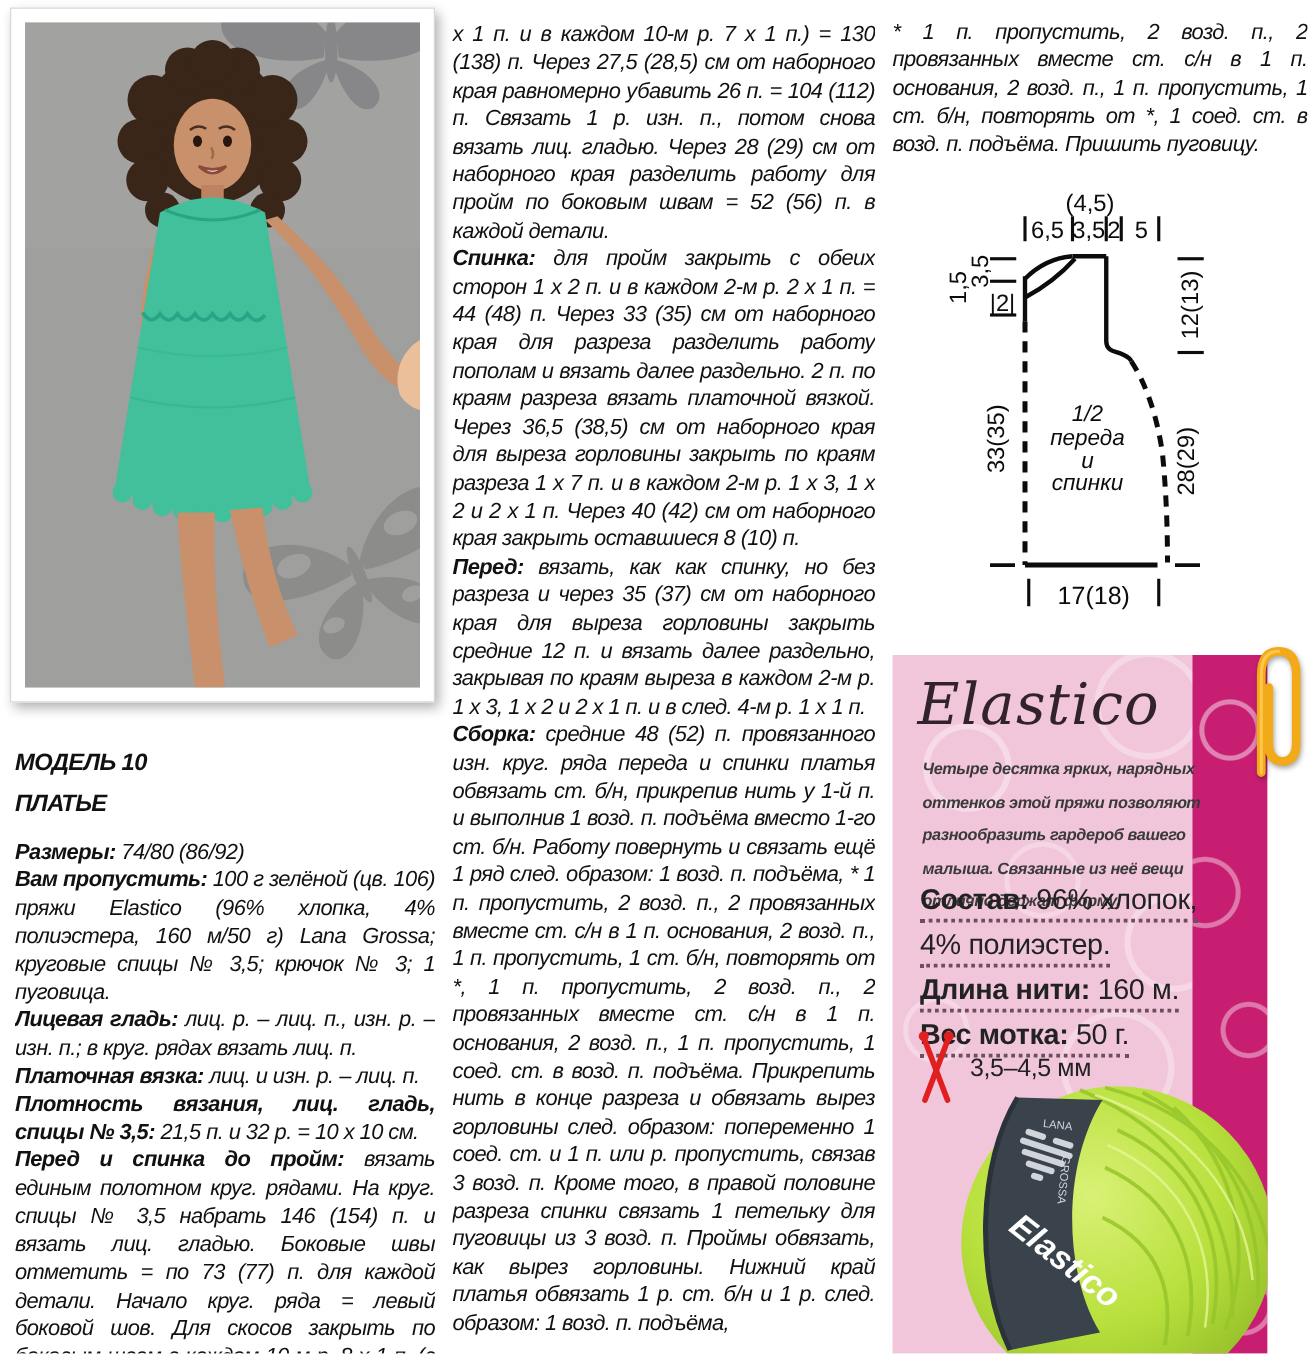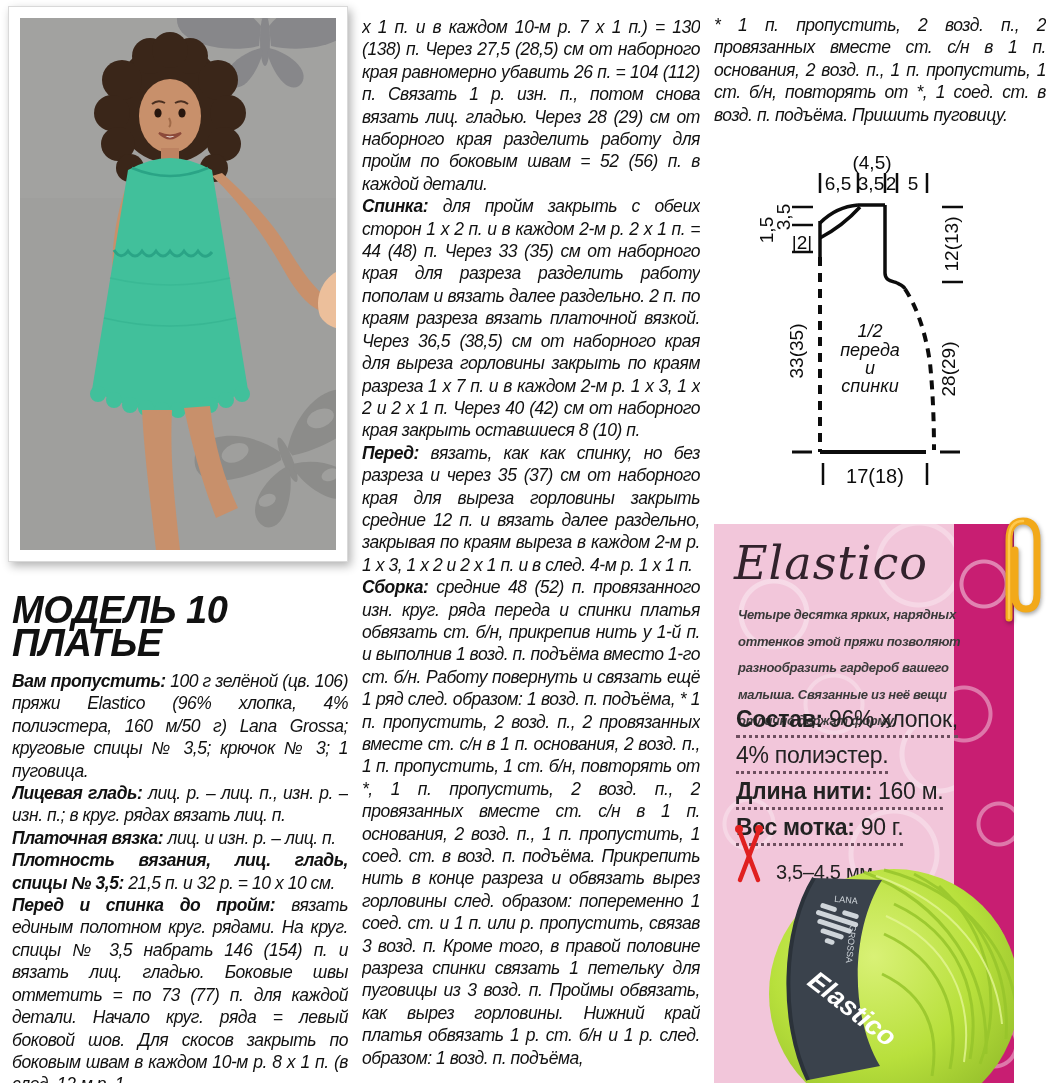--- a/index.html
+++ b/index.html
@@ -9,21 +9,21 @@
   .photo-frame{position:absolute;left:8px;top:6px;width:338px;height:554px;background:#fff;
         border:1px solid #d9d9d9;box-shadow:3px 4px 9px rgba(0,0,0,.3);}
   .photo-inner{position:absolute;left:11px;top:11px;right:11px;bottom:11px;background:#9f9f9d;overflow:hidden;}
   
   .col{position:absolute;text-align:justify;font-size:17.5px;line-height:22.4px;letter-spacing:-.45px;overflow:hidden;font-style:italic;}
   .col p{margin:0;}
   .col b{font-weight:bold;}
   #col-left{left:12px;top:594px;width:336px;height:489px;}
   #col-mid{left:362px;top:16px;width:338px;height:1067px;}
   #col-right{left:714px;top:14px;width:332px;height:122px;}
-  .doc-title{font-size:38px;line-height:33px;font-weight:bold;letter-spacing:-.5px;margin:0 0 10px 0;text-align:left;}
+  .doc-title{font-size:19px;line-height:33px;font-weight:bold;letter-spacing:-.5px;margin:0 0 10px 0;text-align:left;}
   
   #diagram{position:absolute;left:720px;top:145px;width:330px;height:350px;}
   #diagram text{font-family:"Liberation Sans",sans-serif;fill:#0c0c0c;}
   
   #promo{position:absolute;left:714px;top:524px;width:300px;height:559px;background:#f2c6da;overflow:hidden;
     background-image:
       radial-gradient(circle at 60px 90px, transparent 30px, rgba(255,255,255,.35) 31px, rgba(255,255,255,.35) 35px, transparent 36px),
       radial-gradient(circle at 205px 40px, transparent 38px, rgba(255,255,255,.3) 39px, rgba(255,255,255,.3) 43px, transparent 44px),
       radial-gradient(circle at 35px 300px, transparent 22px, rgba(255,255,255,.3) 23px, rgba(255,255,255,.3) 26px, transparent 27px),
       radial-gradient(circle at 225px 230px, transparent 34px, rgba(255,255,255,.32) 35px, rgba(255,255,255,.32) 39px, transparent 40px),
@@ -36,21 +36,21 @@
       radial-gradient(circle at 45px 300px, transparent 18px, rgba(255,255,255,.4) 19px, rgba(255,255,255,.4) 22px, transparent 23px),
       radial-gradient(circle at 20px 420px, transparent 26px, rgba(255,255,255,.42) 27px, rgba(255,255,255,.42) 30px, transparent 31px),
       radial-gradient(circle at 40px 520px, transparent 20px, rgba(255,255,255,.4) 21px, rgba(255,255,255,.4) 24px, transparent 25px);}
   #promo-title{position:absolute;left:20px;top:12px;font-family:"DejaVu Serif",serif;font-style:italic;
       font-size:46px;color:#32222c;letter-spacing:1px;}
   #promo-desc{position:absolute;left:24px;top:78px;width:242px;font-style:italic;font-weight:bold;
       font-size:13px;line-height:26.5px;color:#3a3a3a;letter-spacing:-.3px;}
   #promo-specs{position:absolute;left:22px;top:182px;width:250px;font-size:23px;letter-spacing:-.3px;color:#222;}
   .spec-line{display:inline-block;border-bottom:3px dotted #6d4e5e;padding-bottom:2px;margin-bottom:4px;}
   .spec-line b{font-weight:bold;}
-  #needle-row{position:absolute;left:16px;top:300px;display:flex;align-items:flex-end;}
+  #needle-row{position:absolute;left:16px;top:300px;display:flex;align-items:flex-start;}
   #needle-size{font-size:20px;letter-spacing:-.3px;color:#222;margin-left:8px;margin-top:20px;}
   #yarn{position:absolute;left:20px;top:340px;}
   #paperclip{position:absolute;left:996px;top:512px;z-index:5;filter:drop-shadow(1px 2px 2px rgba(0,0,0,.35));}
 </style>
 </head>
 <body>
 
 <div class="page">
 
   <div class="photo-frame">
@@ -138,20 +138,21 @@
         </g>
       </svg>
     </div>
   </div>
 
   <div class="col" id="col-left">
     <h1 class="doc-title">
       <span>МОДЕЛЬ 10</span><br>
       <span>ПЛАТЬЕ</span>
     </h1>
+    <p><b>Размеры:</b><span> 74/80 (86/92)</span></p>
     <p><b>Вам пропустить:</b><span> 100 г зелёной (цв. 106) пряжи Elastico (96% хлопка, 4% полиэстера, 160 м/50 г) Lana Grossa; круговые спицы № 3,5; крючок № 3; 1 пуговица.</span></p>
     <p><b>Лицевая гладь:</b><span> лиц. р. – лиц. п., изн. р. – изн. п.; в круг. рядах вязать лиц. п.</span></p>
     <p><b>Платочная вязка:</b><span> лиц. и изн. р. – лиц. п.</span></p>
     <p><b>Плотность вязания, лиц. гладь, спицы № 3,5:</b><span> 21,5 п. и 32 р. = 10 х 10 см.</span></p>
     <p><b>Перед и спинка до пройм:</b><span> вязать единым полотном круг. рядами. На круг. спицы № 3,5 набрать 146 (154) п. и вязать лиц. гладью. Боковые швы отметить = по 73 (77) п. для каждой детали. Начало круг. ряда = левый боковой шов. Для скосов закрыть по боковым швам в каждом 10-м р. 8 х 1 п. (в след. 12-м р. 1</span></p>
   </div>
 
   <div class="col" id="col-mid">
     <p><b></b><span>х 1 п. и в каждом 10-м р. 7 х 1 п.) = 130 (138) п. Через 27,5 (28,5) см от наборного края равномерно убавить 26 п. = 104 (112) п. Связать 1 р. изн. п., потом снова вязать лиц. гладью. Через 28 (29) см от наборного края разделить работу для пройм по боковым швам = 52 (56) п. в каждой детали.</span></p>
     <p><b>Спинка:</b><span> для пройм закрыть с обеих сторон 1 х 2 п. и в каждом 2-м р. 2 х 1 п. = 44 (48) п. Через 33 (35) см от наборного края для разреза разделить работу пополам и вязать далее раздельно. 2 п. по краям разреза вязать платочной вязкой. Через 36,5 (38,5) см от наборного края для выреза горловины закрыть по краям разреза 1 х 7 п. и в каждом 2-м р. 1 х 3, 1 х 2 и 2 х 1 п. Через 40 (42) см от наборного края закрыть оставшиеся 8 (10) п.</span></p>
@@ -230,21 +231,21 @@
   </svg>
 
   <div id="promo">
     <div id="promo-stripe"></div>
     <div id="promo-title">Elastico</div>
     <div id="promo-desc">Четыре десятка ярких, нарядных оттенков этой пряжи позволяют разнообразить гардероб вашего малыша. Связанные из неё вещи отлично держат форму.</div>
     <div id="promo-specs">
       <div><span class="spec-line"><b>Состав:</b><span> 96% хлопок,</span></span></div>
       <div><span class="spec-line"><b></b><span>4% полиэстер.</span></span></div>
       <div><span class="spec-line"><b>Длина нити:</b><span> 160 м.</span></span></div>
-      <div><span class="spec-line"><b>Вес мотка:</b><span> 90 г.</span></span></div>
+      <div><span class="spec-line"><b>Вес мотка:</b><span> 50 г.</span></span></div>
     </div>
     <div id="needle-row">
       <svg width="38" height="60" viewBox="0 0 38 60">
         <line x1="9" y1="6" x2="28" y2="56" stroke="#e02020" stroke-width="4.5" stroke-linecap="round"></line>
         <line x1="29" y1="6" x2="10" y2="56" stroke="#e02020" stroke-width="4.5" stroke-linecap="round"></line>
         <circle cx="9" cy="5" r="4" fill="#e02020"></circle>
         <circle cx="29" cy="5" r="4" fill="#e02020"></circle>
       </svg>
       <span id="needle-size">3,5–4,5 мм</span>
     </div>

